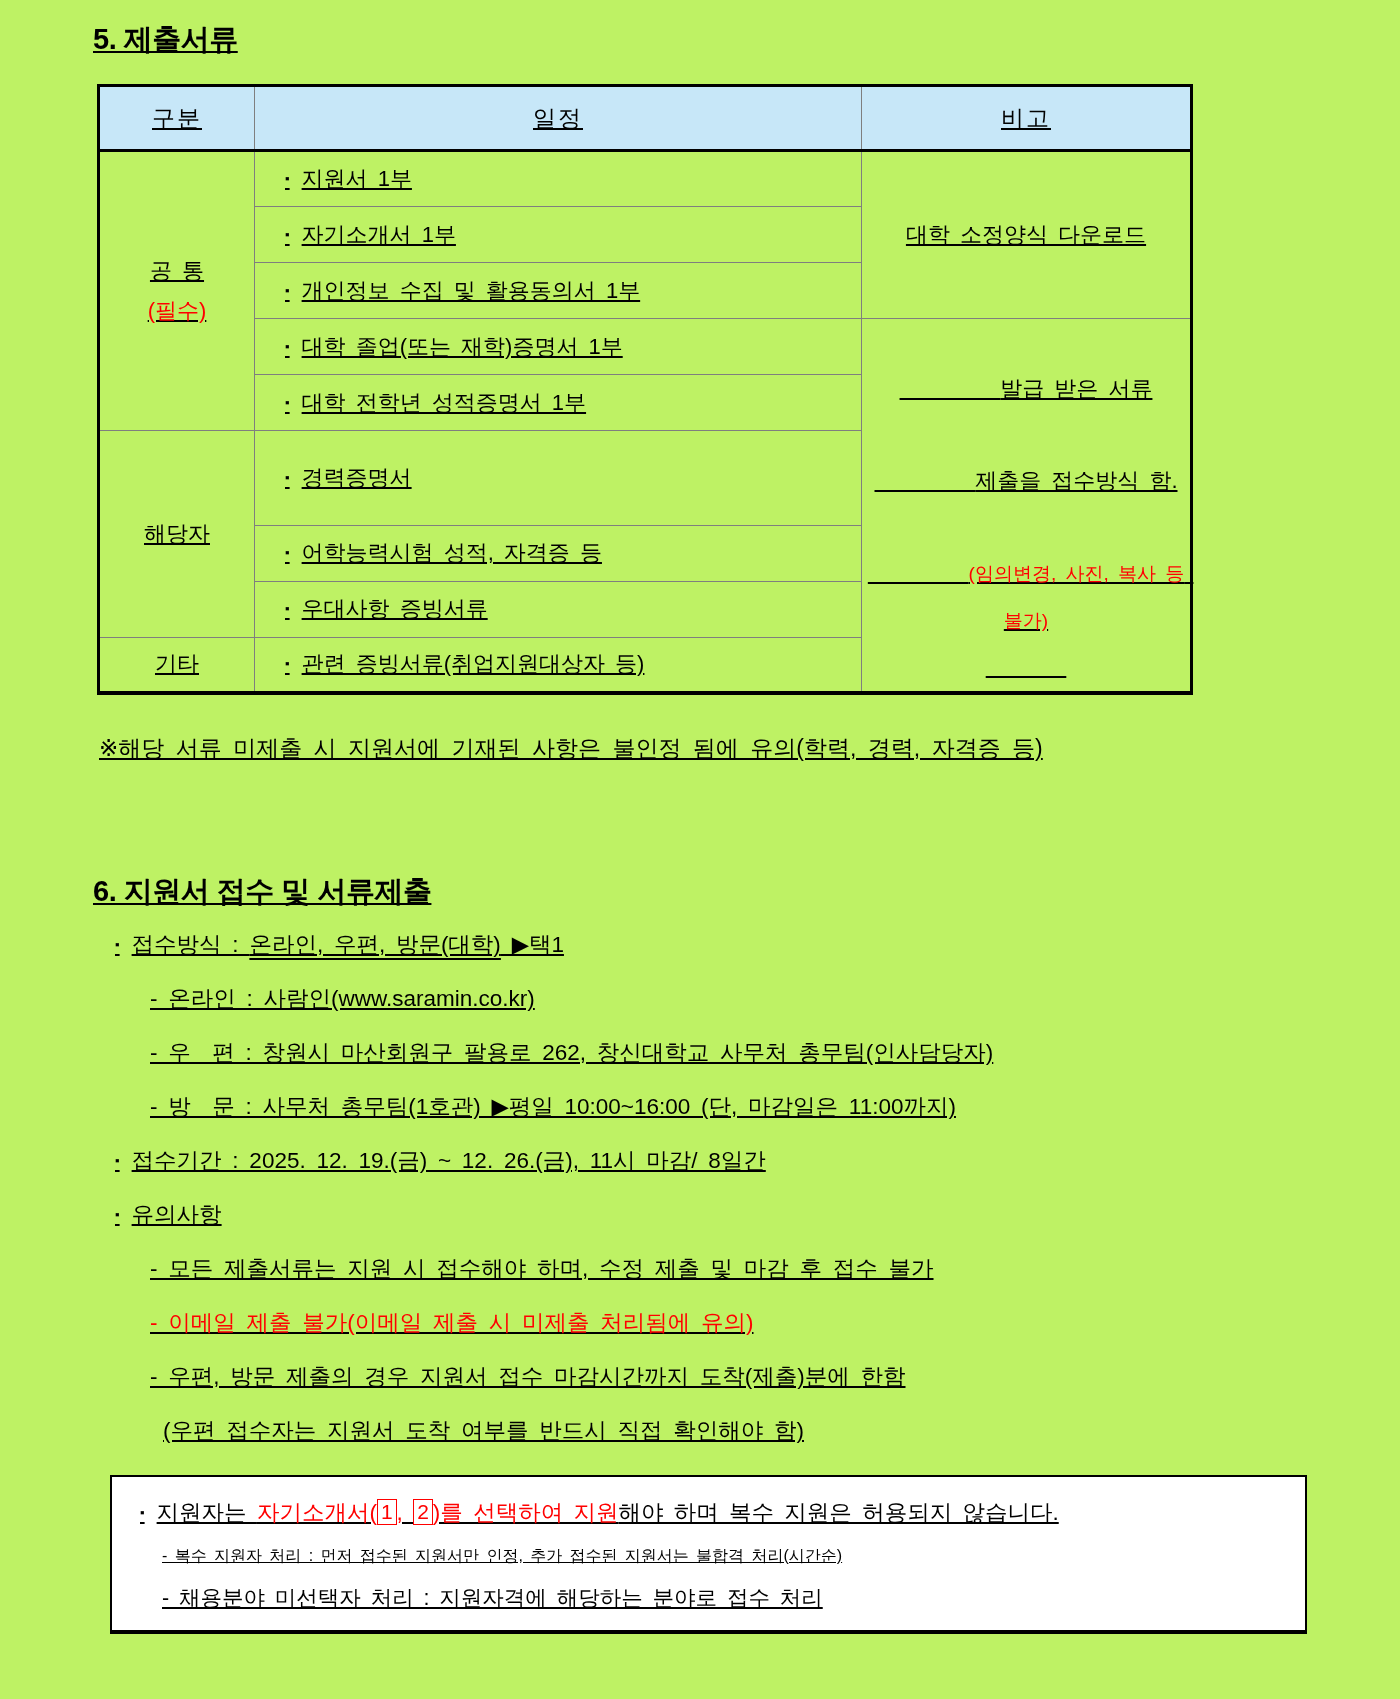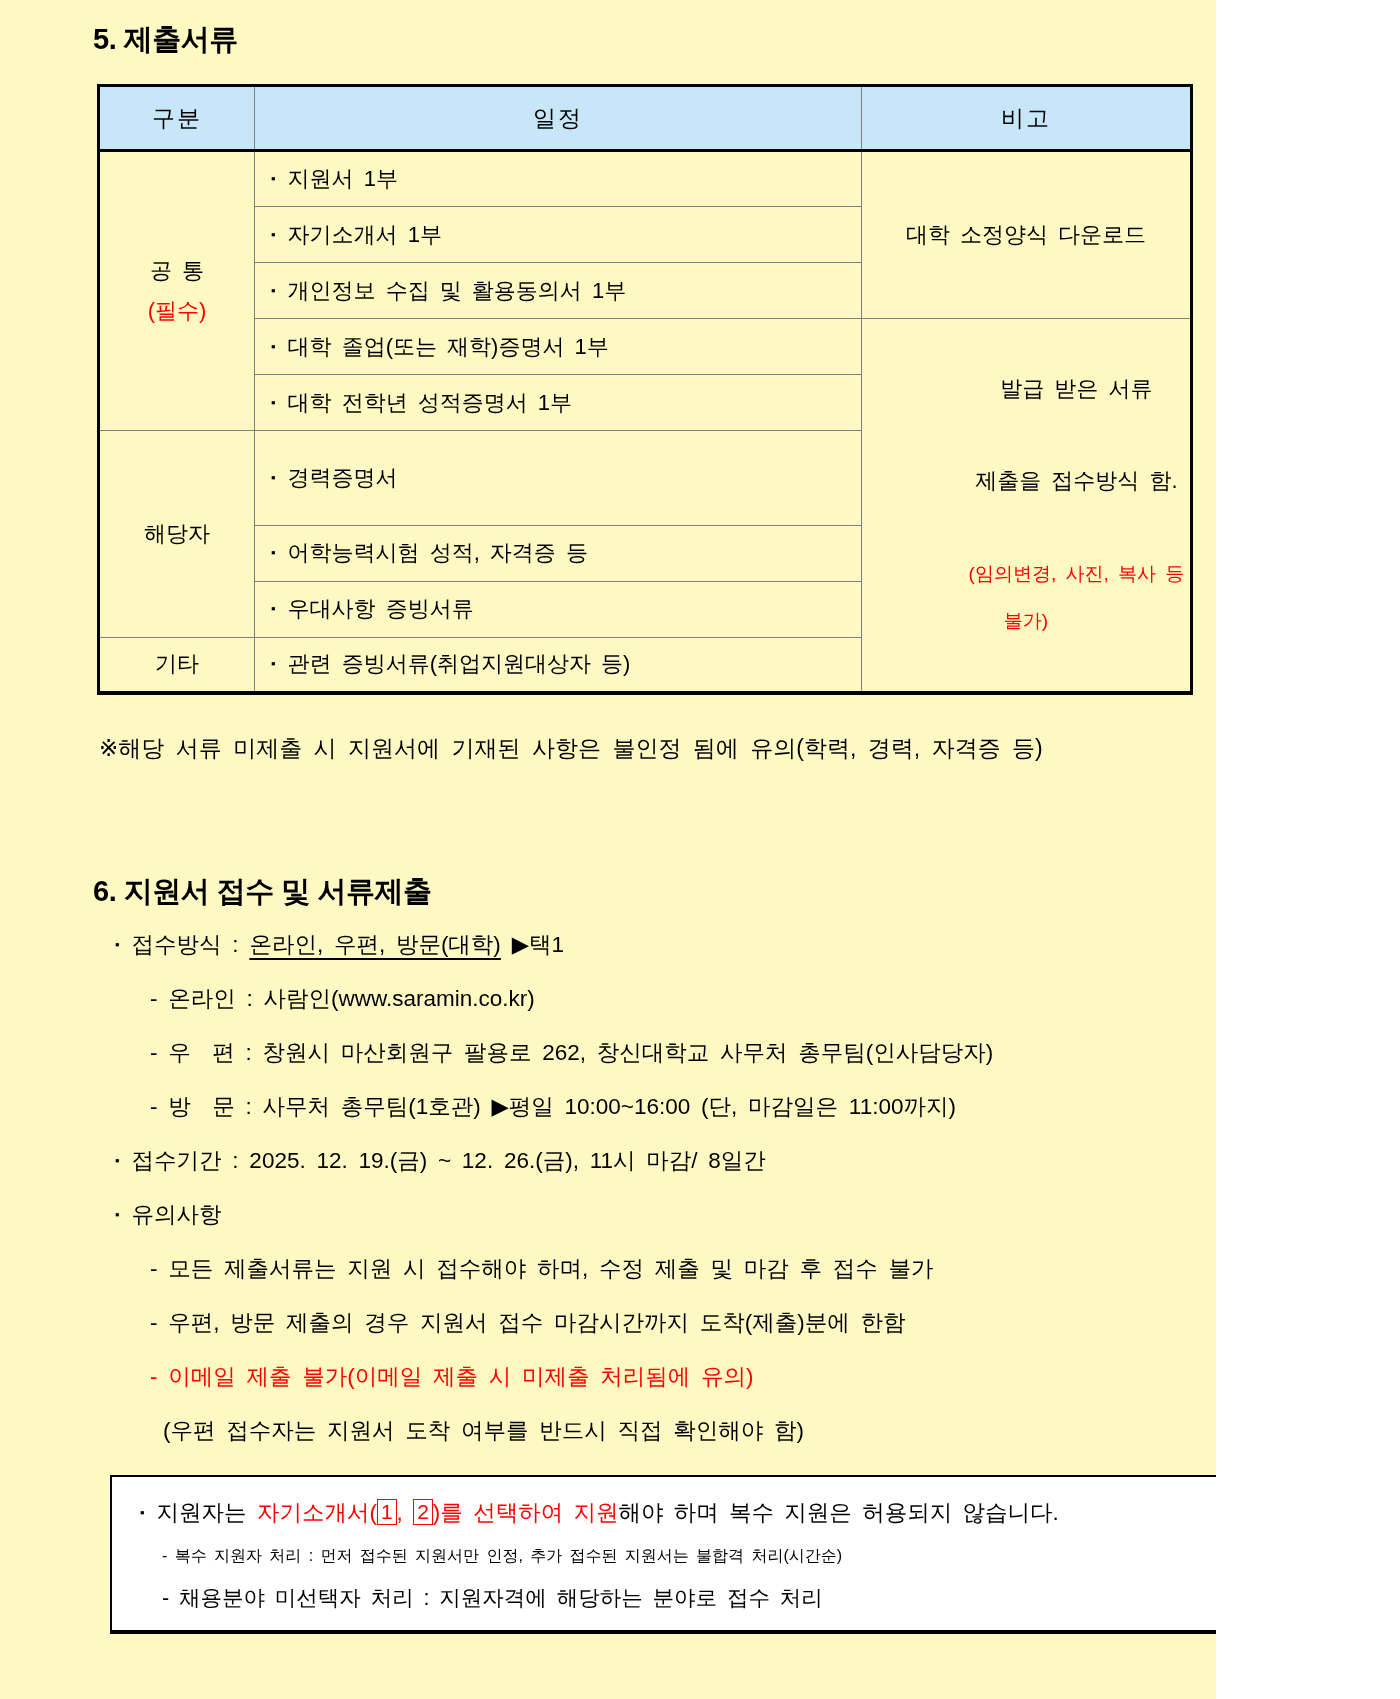--- a/index.html
+++ b/index.html
@@ -1,19 +1,20 @@
 <!DOCTYPE html>
 <html><head>
 <meta charset="utf-8">
 <style>
   html,body { margin:0; padding:0; background:#ffffff; }
   .page {
-    position:relative; width:1216px; height:1699px; background:#fef9c3;
+    position:relative; width:1400px; height:1699px; background:#bef264;
     font-family:"Liberation Sans","DejaVu Sans",sans-serif; color:#000;
     overflow:hidden;
+    text-decoration:underline;
   }
   .heading {
     font-size:29px; font-weight:800; letter-spacing:-0.5px;
     margin:0 0 0 93px; color:#000;
   }
   .h5 { padding-top:20px; }
   .h6 { margin-top:108px; }
   .h7 { margin-top:52px; }
 
   
@@ -28,21 +29,21 @@
   table.sub th {
     height:60px; background:#C7E7F8;
     border:1px solid #7f7f7f; border-bottom:3px solid #000;
     font-size:23px; font-weight:400; letter-spacing:2px;margin-left:22px;
   }
   table.sub td {
     border:1px solid #7f7f7f; font-size:22px; word-spacing:0.18em;
     white-space:pre-wrap;
   }
   table.sub tr { height:56px; }
-  td.doc { text-align:left; padding-left:16px; }
+  td.doc { text-align:left; padding-left:30px; }
   td.cat { text-align:center; line-height:40px; }
   td.remark { text-align:center; line-height:46px; }
   .blt { font-size:13px; margin-right:12px; vertical-align:3px; }
   .red { color:#FF0000; }
   .remark .small-red { font-size:19px; color:#FF0000; }
 
   
   .footnote {
     margin:38px 0 0 99px; font-size:23px; word-spacing:0.22em; white-space:pre-wrap;
   }
@@ -141,22 +142,22 @@
 
   <div class="line lv2">- 온라인 : 사람인(www.saramin.co.kr)</div>
   <div class="line lv2">- 우  편 : 창원시 마산회원구 팔용로 262, 창신대학교 사무처 총무팀(인사담당자)</div>
   <div class="line lv2">- 방  문 : 사무처 총무팀(1호관) ▶평일 10:00~16:00 (단, 마감일은 11:00까지)</div>
 
   <div class="line lv1"><span class="blt2">▪</span><span>접수기간 : 2025. 12. 19.(금) ~ 12. 26.(금), 11시 마감/ 8일간</span></div>
 
   <div class="line lv1"><span class="blt2">▪</span><span>유의사항</span></div>
 
   <div class="line lv2">- 모든 제출서류는 지원 시 접수해야 하며, 수정 제출 및 마감 후 접수 불가</div>
+  <div class="line lv2 red">- 이메일 제출 불가(이메일 제출 시 미제출 처리됨에 유의)</div>
   <div class="line lv2">- 우편, 방문 제출의 경우 지원서 접수 마감시간까지 도착(제출)분에 한함</div>
-  <div class="line lv2 red">- 이메일 제출 불가(이메일 제출 시 미제출 처리됨에 유의)</div>
   <div class="line lv2b">(우편 접수자는 지원서 도착 여부를 반드시 직접 확인해야 함)</div>
 
 
   <div class="notice-box">
     <div class="nline1"><span class="blt2">▪</span><span>지원자는 </span><span class="red">자기소개서(</span><span class="numbox">1</span><span class="red">, </span><span class="numbox">2</span><span class="red">)를 선택하여 지원</span><span>해야 하며 복수 지원은 허용되지 않습니다.</span></div>
     <div class="nline2">- 복수 지원자 처리 : 먼저 접수된 지원서만 인정, 추가 접수된 지원서는 불합격 처리(시간순)</div>
     <div class="nline3">- 채용분야 미선택자 처리 : 지원자격에 해당하는 분야로 접수 처리</div>
   </div>
 
 </div>

